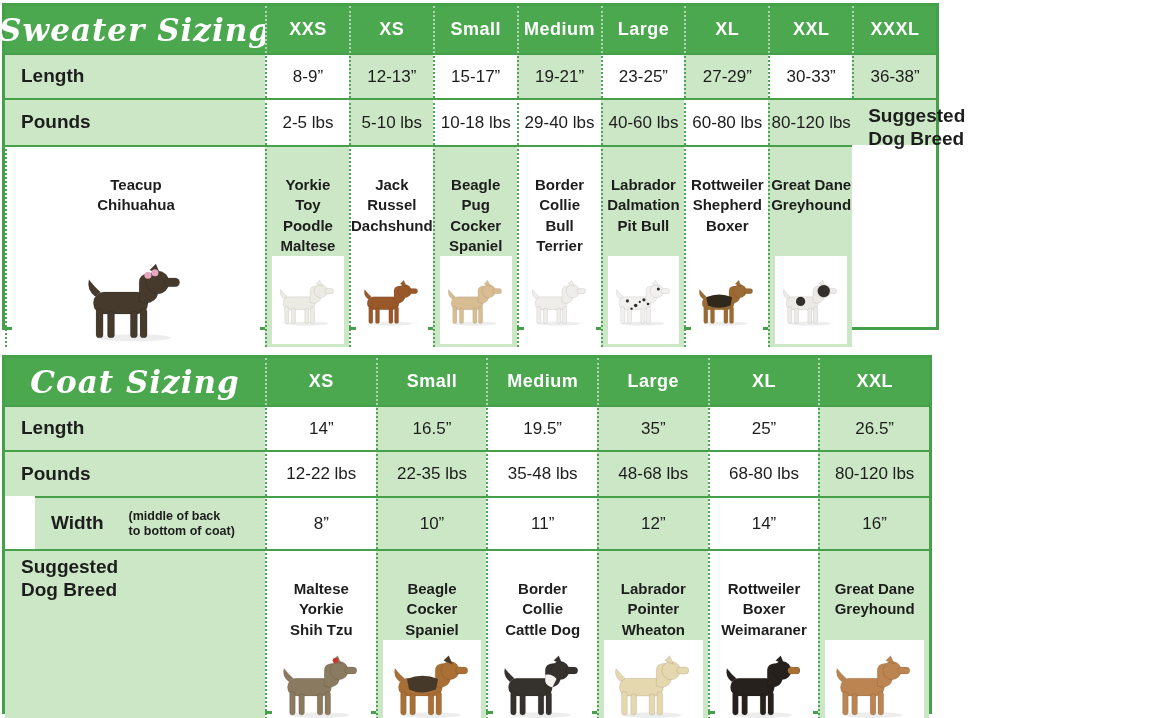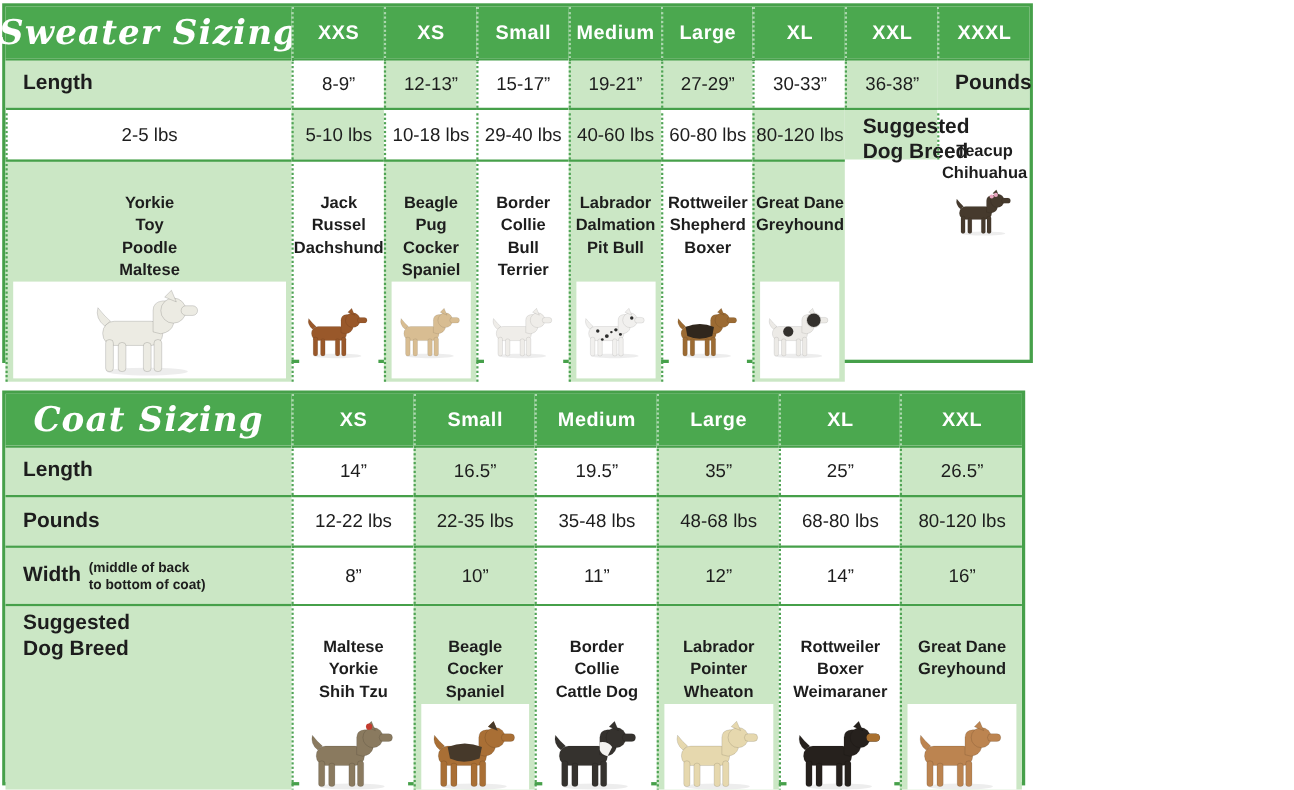--- a/index.html
+++ b/index.html
@@ -31,21 +31,21 @@
 
   .hdr{background:var(--header-green);color:#fff;justify-content:center;
        font-weight:bold;font-size:18px;letter-spacing:.5px;}
   .title-cell{justify-content:center;
        font-family:"DejaVu Serif",serif;font-style:italic;font-weight:bold;
        font-size:31px;letter-spacing:1px;padding:0 6px;white-space:nowrap;}
 
   .lbl{background:var(--light-green);font-weight:bold;font-size:19px;
        color:var(--text-dark);padding-left:16px;white-space:pre-line;line-height:1.2;}
   .lbl.top{align-items:flex-start;padding-top:5px;}
-  .widthlbl{gap:7px;}
+  .widthlbl{gap:25px;margin-left:30px;}
   .wnote{font-size:12.5px;font-weight:bold;line-height:1.15;white-space:pre-line;}
 
   .val{justify-content:center;font-weight:normal;font-size:17px;color:var(--text-dark);}
   .alt{background:var(--light-green);}
 
   .breed{flex-direction:column;justify-content:space-between;align-items:center;padding-top:28px;}
   .breed-text{font-weight:bold;font-size:15px;line-height:1.35;color:var(--text-dark);
               text-align:center;white-space:pre-line;}
   .photo{width:calc(100% - 10px);height:88px;background:#fff;
          display:flex;align-items:flex-end;justify-content:center;margin-bottom:3px;}
@@ -102,20 +102,21 @@
     <div class="cell hdr dots">Large</div>
     <div class="cell hdr dots">XL</div>
     <div class="cell hdr dots">XXL</div>
     <div class="cell hdr dots">XXXL</div>
 
     <div class="cell lbl line">Length</div>
     <div class="cell val line dots">8-9”</div>
     <div class="cell val line dots alt">12-13”</div>
     <div class="cell val line dots">15-17”</div>
     <div class="cell val line dots alt">19-21”</div>
+    <div class="cell val line dots">23-25”</div>
     <div class="cell val line dots alt">27-29”</div>
     <div class="cell val line dots">30-33”</div>
     <div class="cell val line dots alt">36-38”</div>
 
     <div class="cell lbl line">Pounds</div>
     <div class="cell val line dots">2-5 lbs</div>
     <div class="cell val line dots alt">5-10 lbs</div>
     <div class="cell val line dots">10-18 lbs</div>
     <div class="cell val line dots">29-40 lbs</div>
     <div class="cell val line dots alt">40-60 lbs</div>

